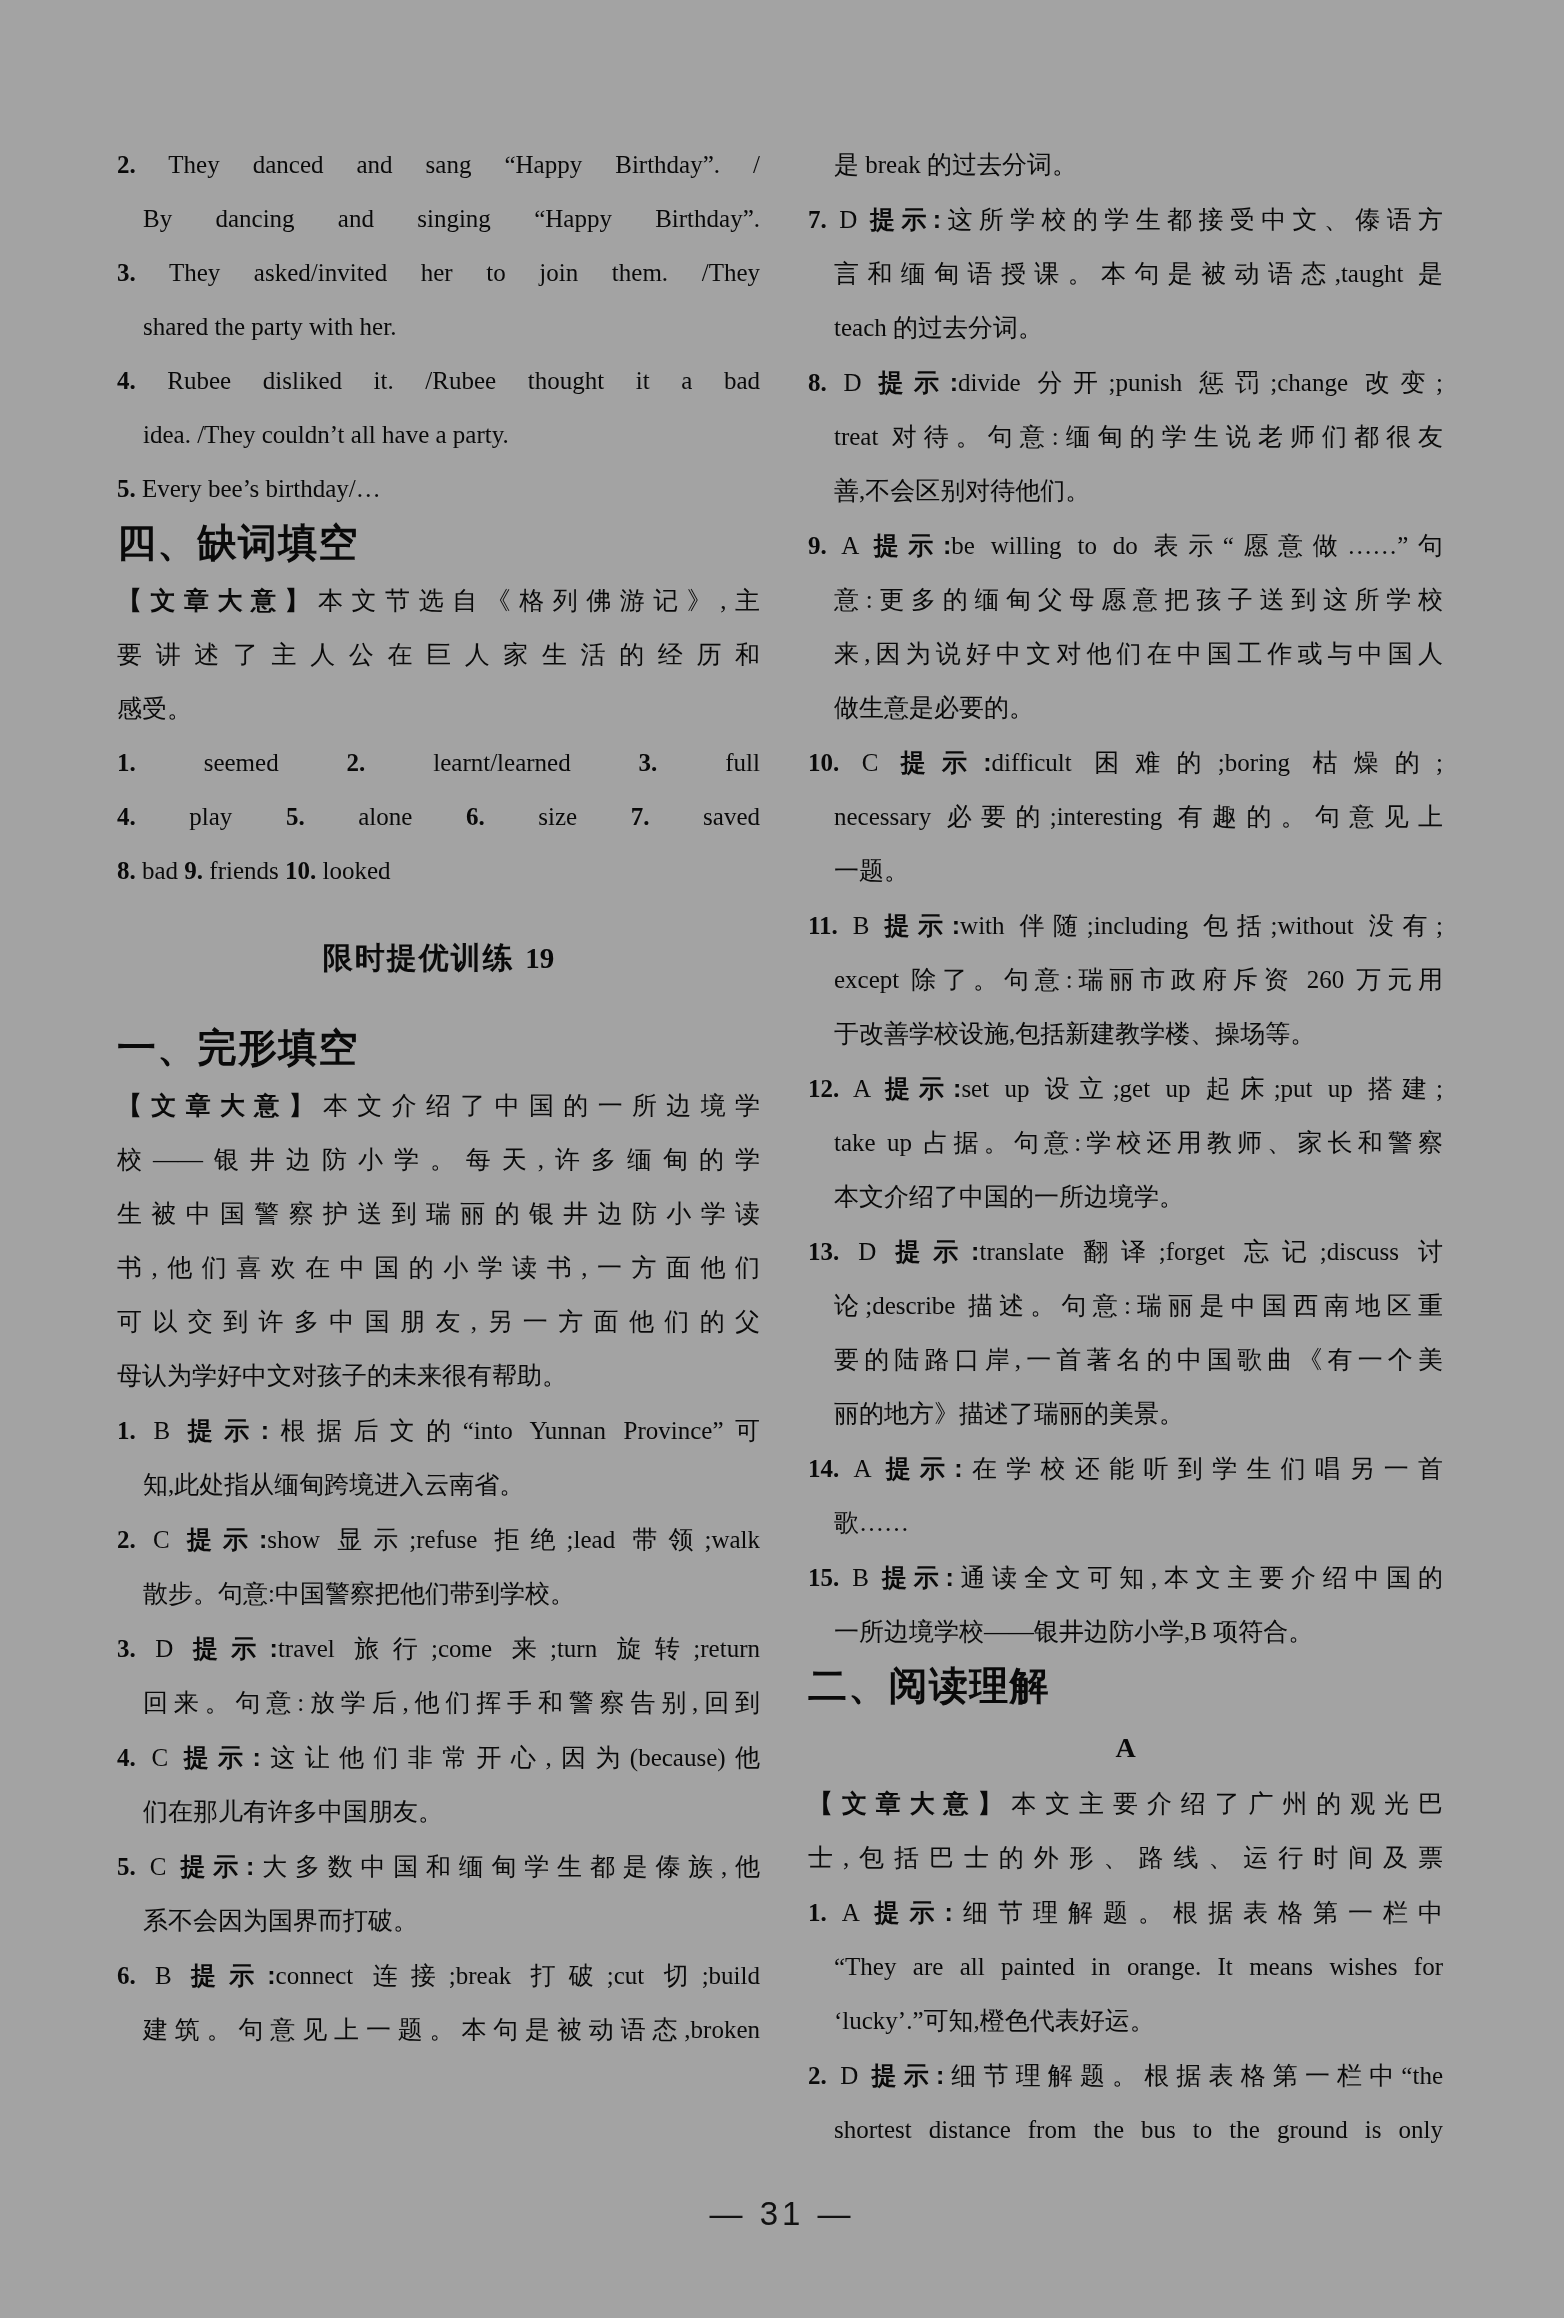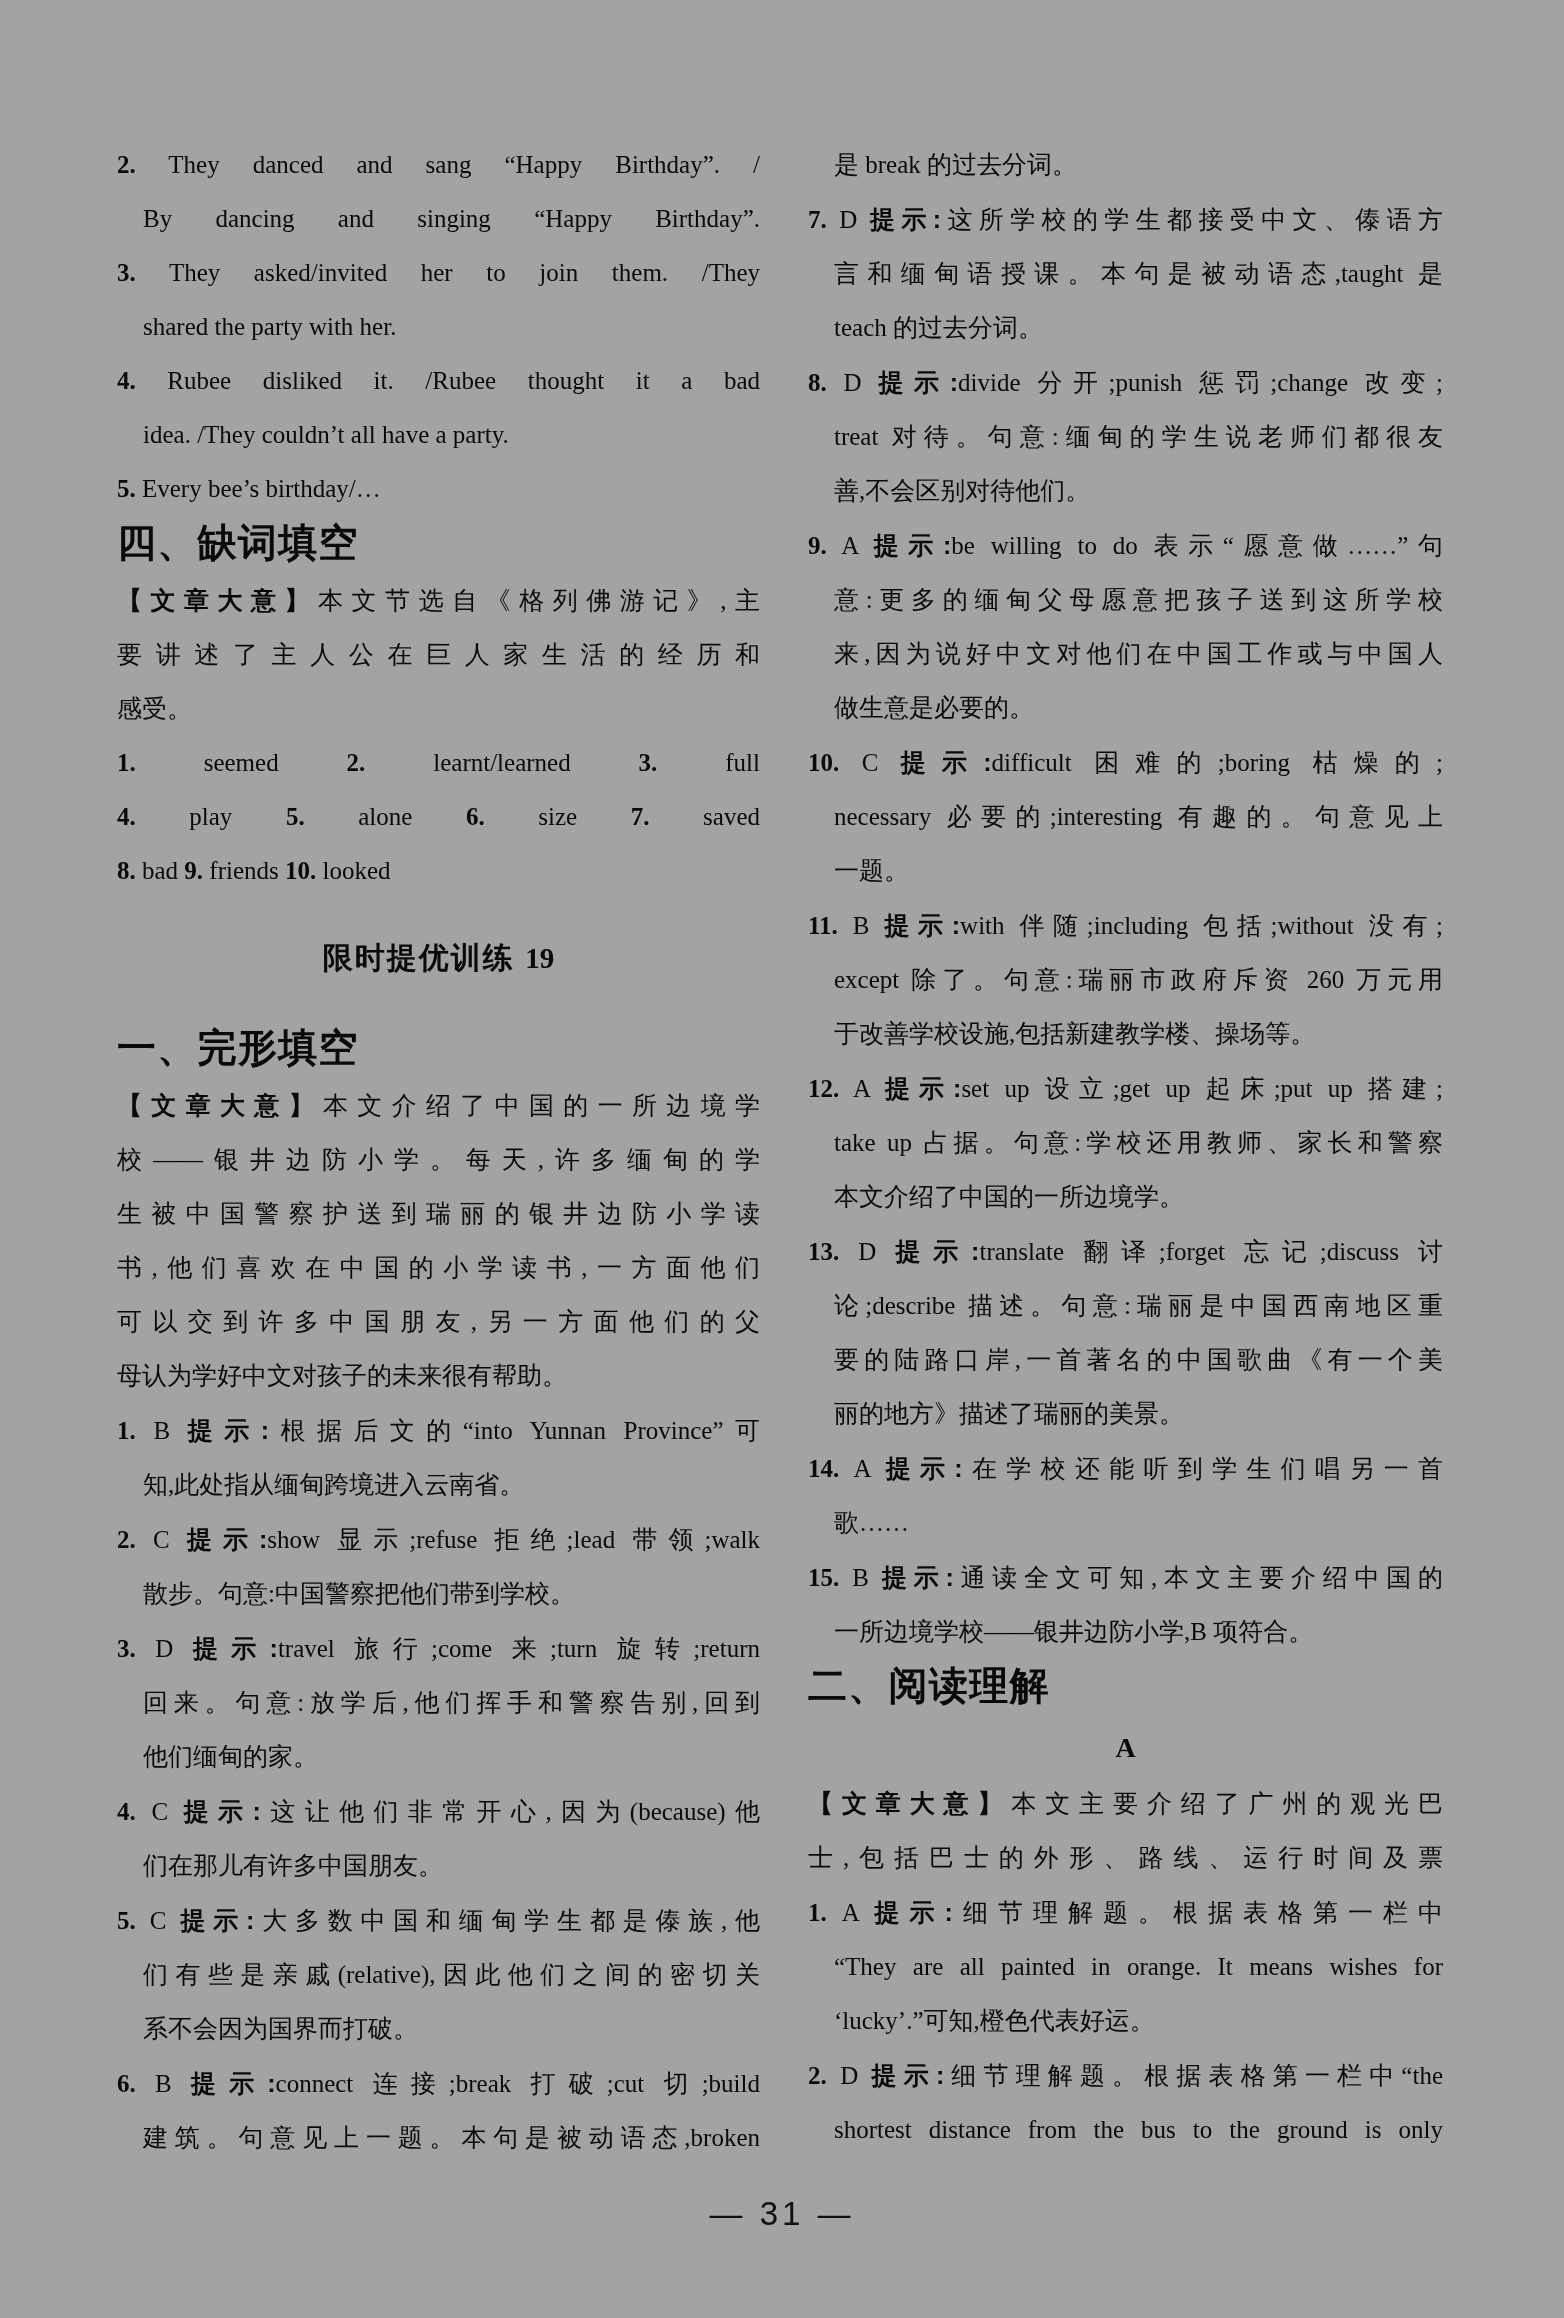--- a/index.html
+++ b/index.html
@@ -58,25 +58,23 @@
       <div class="line j"><span>生被中国警察护送到瑞丽的银井边防小学读</span></div>
       <div class="line j"><span>书,他们喜欢在中国的小学读书,一方面他们</span></div>
       <div class="line j"><span>可以交到许多中国朋友,另一方面他们的父</span></div>
       <div class="line l"><span>母认为学好中文对孩子的未来很有帮助。</span></div>
       <div class="line j"><span class="sb">1.</span><span> B </span><span class="sh">提示:</span><span>根据后文的“into Yunnan Province”可</span></div>
       <div class="line l pad"><span>知,此处指从缅甸跨境进入云南省。</span></div>
       <div class="line j"><span class="sb">2.</span><span> C </span><span class="sh">提示:</span><span>show 显示;refuse 拒绝;lead 带领;walk</span></div>
       <div class="line l pad"><span>散步。句意:中国警察把他们带到学校。</span></div>
       <div class="line j"><span class="sb">3.</span><span> D </span><span class="sh">提示:</span><span>travel 旅行;come 来;turn 旋转;return</span></div>
       <div class="line j pad"><span>回来。句意:放学后,他们挥手和警察告别,回到</span></div>
-      <div class="line l pad"><span>他们缅甸的家。</span></div>
       <div class="line j"><span class="sb">4.</span><span> C </span><span class="sh">提示:</span><span>这让他们非常开心,因为(because)他</span></div>
       <div class="line l pad"><span>们在那儿有许多中国朋友。</span></div>
       <div class="line j"><span class="sb">5.</span><span> C </span><span class="sh">提示:</span><span>大多数中国和缅甸学生都是傣族,他</span></div>
-      <div class="line j pad"><span>们有些是亲戚(relative),因此他们之间的密切关</span></div>
       <div class="line l pad"><span>系不会因为国界而打破。</span></div>
       <div class="line j"><span class="sb">6.</span><span> B </span><span class="sh">提示:</span><span>connect 连接;break 打破;cut 切;build</span></div>
       <div class="line j pad"><span>建筑。句意见上一题。本句是被动语态,broken</span></div>
     </div>
   <div class="col col-right" id="col-right">
       <div class="line l pad"><span>是 break 的过去分词。</span></div>
       <div class="line j"><span class="sb">7.</span><span> D </span><span class="sh">提示:</span><span>这所学校的学生都接受中文、傣语方</span></div>
       <div class="line j pad"><span>言和缅甸语授课。本句是被动语态,taught 是</span></div>
       <div class="line l pad"><span>teach 的过去分词。</span></div>
       <div class="line j"><span class="sb">8.</span><span> D </span><span class="sh">提示:</span><span>divide 分开;punish 惩罚;change 改变;</span></div>

